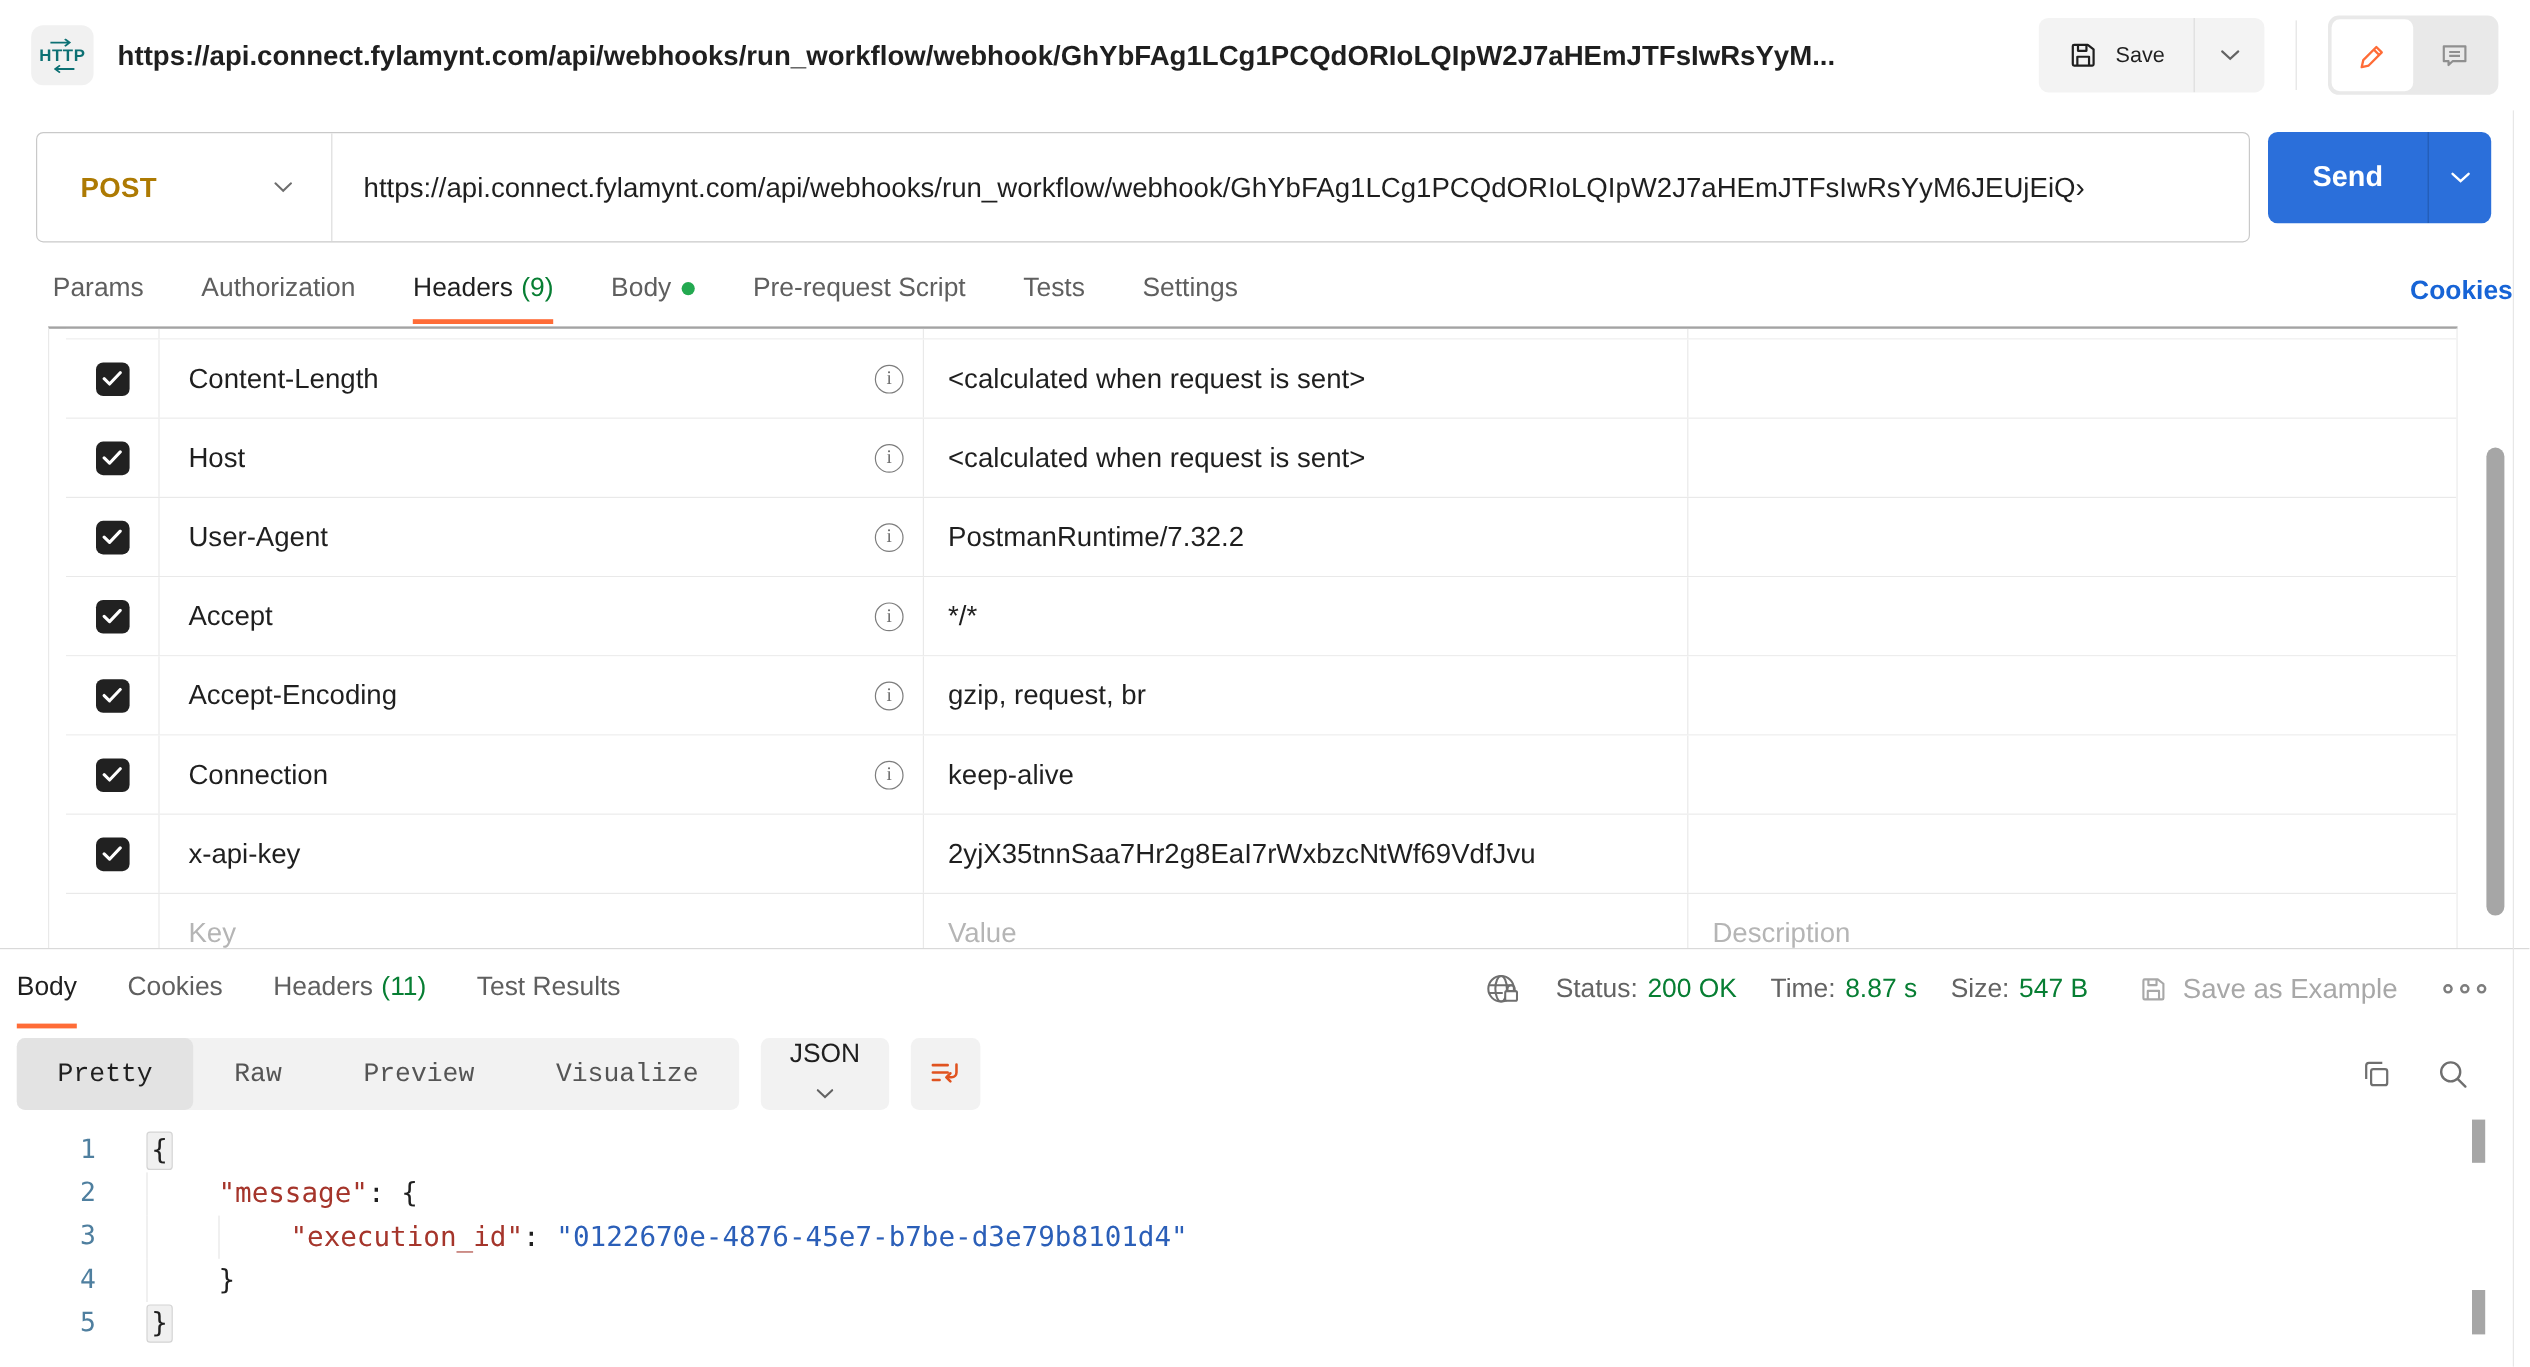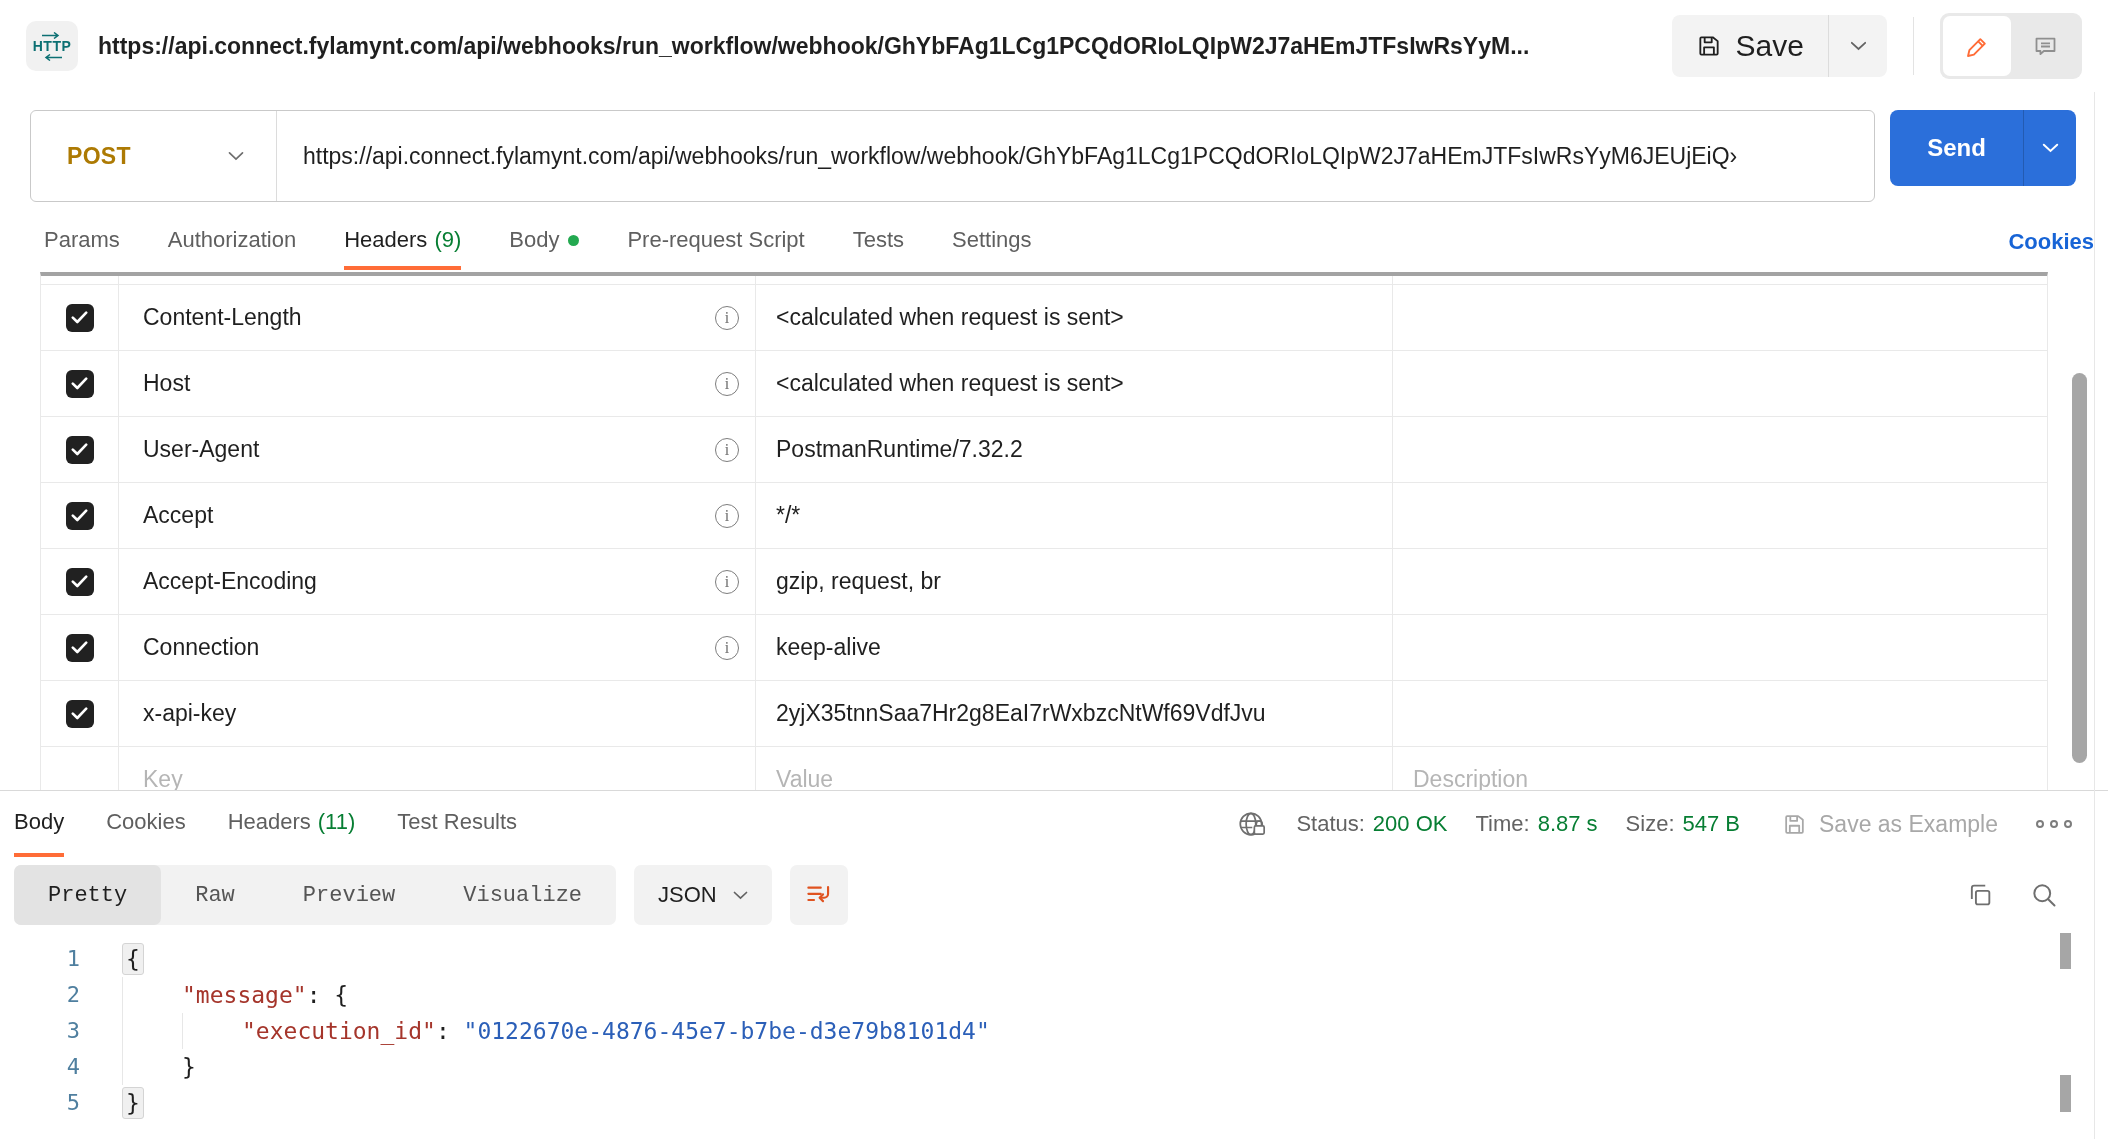--- a/index.html
+++ b/index.html
@@ -6,21 +6,21 @@
   html,body { width:2108px; height:1139px; background:#fff; font-family:"Liberation Sans", sans-serif; color:#1f1f1f; overflow:hidden; }
   .app { position:relative; width:2108px; height:1139px; background:#fff; }
 
   
   .topbar { position:absolute; top:0; left:0; width:2108px; height:92px; display:flex; align-items:center; padding:0 26px; background:#fff; }
   .http-badge { width:52px; height:50px; background:#f1f1f1; border-radius:10px; display:flex; flex-direction:column; align-items:center; justify-content:center; gap:1px; flex:none; }
   .http-badge .glyph { font-size:14px; font-weight:bold; letter-spacing:.5px; color:#0c7073; line-height:13px; }
   .req-title { margin-left:20px; font-weight:bold; font-size:23px; color:#1f1f1f; white-space:nowrap; overflow:hidden; max-width:1540px; }
   .topbar-right { margin-left:auto; display:flex; align-items:center; }
   .save-group { display:flex; align-items:stretch; height:62px; background:#f3f3f3; border-radius:8px; overflow:hidden; }
-  .save-btn { display:flex; align-items:center; gap:14px; padding:0 24px; font-size:30px; color:#1f1f1f; cursor:pointer; }
+  .save-btn { display:flex; align-items:center; gap:14px; padding:0 24px; font-size:18px; color:#1f1f1f; cursor:pointer; }
   .save-sep { width:1px; background:#dcdcdc; }
   .save-caret { width:58px; display:flex; align-items:center; justify-content:center; cursor:pointer; }
   .vdiv { width:1px; height:58px; background:#e3e3e3; margin:0 26px; }
   .ec-group { background:#e9e9e9; border-radius:9px; padding:3px; display:flex; height:66px; }
   .ec-seg { width:68px; border-radius:7px; display:flex; align-items:center; justify-content:center; cursor:pointer; }
   .ec-seg.active { background:#fff; }
 
   
   .url-box { position:absolute; left:30px; top:110px; width:1845px; height:92px; border:1px solid #c9c9c9; border-radius:6px; background:#fff; display:flex; align-items:center; overflow:hidden; }
   .method-zone { width:245px; flex:none; display:flex; align-items:center; padding-left:36px; height:100%; cursor:pointer; }
@@ -35,21 +35,21 @@
 
   
   .req-tabs { position:absolute; left:44px; top:214px; width:2054px; height:56px; display:flex; align-items:stretch; }
   .rtab { display:flex; align-items:center; margin-right:48px; font-size:22px; color:#5f5f5f; border-bottom:4px solid transparent; cursor:pointer; white-space:nowrap; }
   .rtab.active { color:#1f1f1f; border-bottom-color:#ff6c37; }
   .tab-count { color:#077e33; margin-left:7px; }
   .body-dot { width:11px; height:11px; border-radius:50%; background:#23a950; margin-left:9px; }
   .cookies-link { margin-left:auto; margin-right:4px; display:flex; align-items:center; color:#1764d6; font-weight:bold; font-size:22px; cursor:pointer; }
 
   
-  .htable { position:absolute; left:40px; top:272px; width:2008px; height:518px; overflow:hidden; border-top:4px solid #a3a3a3; border-left:1px solid #e9e9e9; border-right:1px solid #e9e9e9; }
+  .htable { position:absolute; left:40px; top:272px; width:2008px; height:518px; overflow:hidden; border-top:2px solid #a3a3a3; border-left:1px solid #e9e9e9; border-right:1px solid #e9e9e9;padding-left:14px; }
   .trow { display:flex; height:66px; border-bottom:1px solid #e9e9e9; background:#fff; }
   .trow.sliver { height:9px; }
   .tcell { display:flex; align-items:center; height:100%; }
   .c-check { width:78px; flex:none; justify-content:center; border-right:1px solid #e9e9e9; }
   .c-key  { width:637px; flex:none; padding-left:24px; border-right:1px solid #e9e9e9; font-size:23px; }
   .c-val  { width:637px; flex:none; padding-left:20px; border-right:1px solid #e9e9e9; font-size:23px; }
   .c-desc { flex:1; padding-left:20px; font-size:23px; }
   .checkbox { width:28px; height:28px; background:#212121; border-radius:6px; display:flex; align-items:center; justify-content:center; cursor:pointer; }
   .info-ic { margin-left:auto; margin-right:16px; width:24px; height:24px; border:1.5px solid #7d7d7d; border-radius:50%; color:#6e6e6e; font-family:"Liberation Serif", serif; font-size:16px; display:flex; align-items:center; justify-content:center; flex:none; }
   .ph { color:#b5b5b5; }
@@ -62,21 +62,21 @@
   .stat { display:flex; align-items:center; gap:8px; font-size:22px; color:#636363; white-space:nowrap; }
   .stat b { color:#077e33; font-weight:normal; }
   .sae { display:flex; align-items:center; gap:12px; color:#a8a8a8; font-size:23px; margin-left:14px; cursor:pointer; white-space:nowrap; }
   .more { display:flex; gap:6px; margin-left:10px; cursor:pointer; }
   .more i { width:8px; height:8px; border:2px solid #7d7d7d; border-radius:50%; }
 
   .resp-toolbar { height:76px; display:flex; align-items:center; padding:0 50px 0 14px; }
   .views { background:#f2f2f2; border-radius:7px; height:60px; display:flex; align-items:stretch; }
   .view { padding:0 34px; display:flex; align-items:center; font-size:22px; color:#555; border-radius:7px; cursor:pointer;font-family:Liberation Mono, monospace; }
   .view.active { background:#e3e3e3; color:#1f1f1f; }
-  .json-btn { margin-left:18px; height:60px; background:#f2f2f2; border-radius:7px; display:flex; align-items:center; gap:16px; padding:0 24px; font-size:22px; color:#1f1f1f; cursor:pointer; }
+  .json-btn { margin-left:18px; height:60px; background:#f2f2f2; border-radius:7px; display:flex; align-items:center; gap:16px; padding:0 24px; font-size:22px; color:#1f1f1f; cursor:pointer;flex-direction:column; }
   .beautify-btn { margin-left:18px; width:58px; height:60px; background:#f2f2f2; border-radius:7px; display:flex; align-items:center; justify-content:center; cursor:pointer; }
   .tool-icons { margin-left:auto; display:flex; align-items:center; gap:36px; }
   .tool-icons .ic { cursor:pointer; display:flex; }
 
   .code { padding-top:8px; font-family:"DejaVu Sans Mono", monospace; font-size:23px; line-height:36px; }
   .cline { display:flex; }
   .lnum { width:80px; flex:none; text-align:right; color:#4f7f9f; font-size:22px; }
   .lcontent { margin-left:42px; display:flex; white-space:pre; }
   .indent-guide { width:60px; flex:none; border-left:1px solid #e7e7e7; }
   .tok-plain { color:#1f1f1f; }

